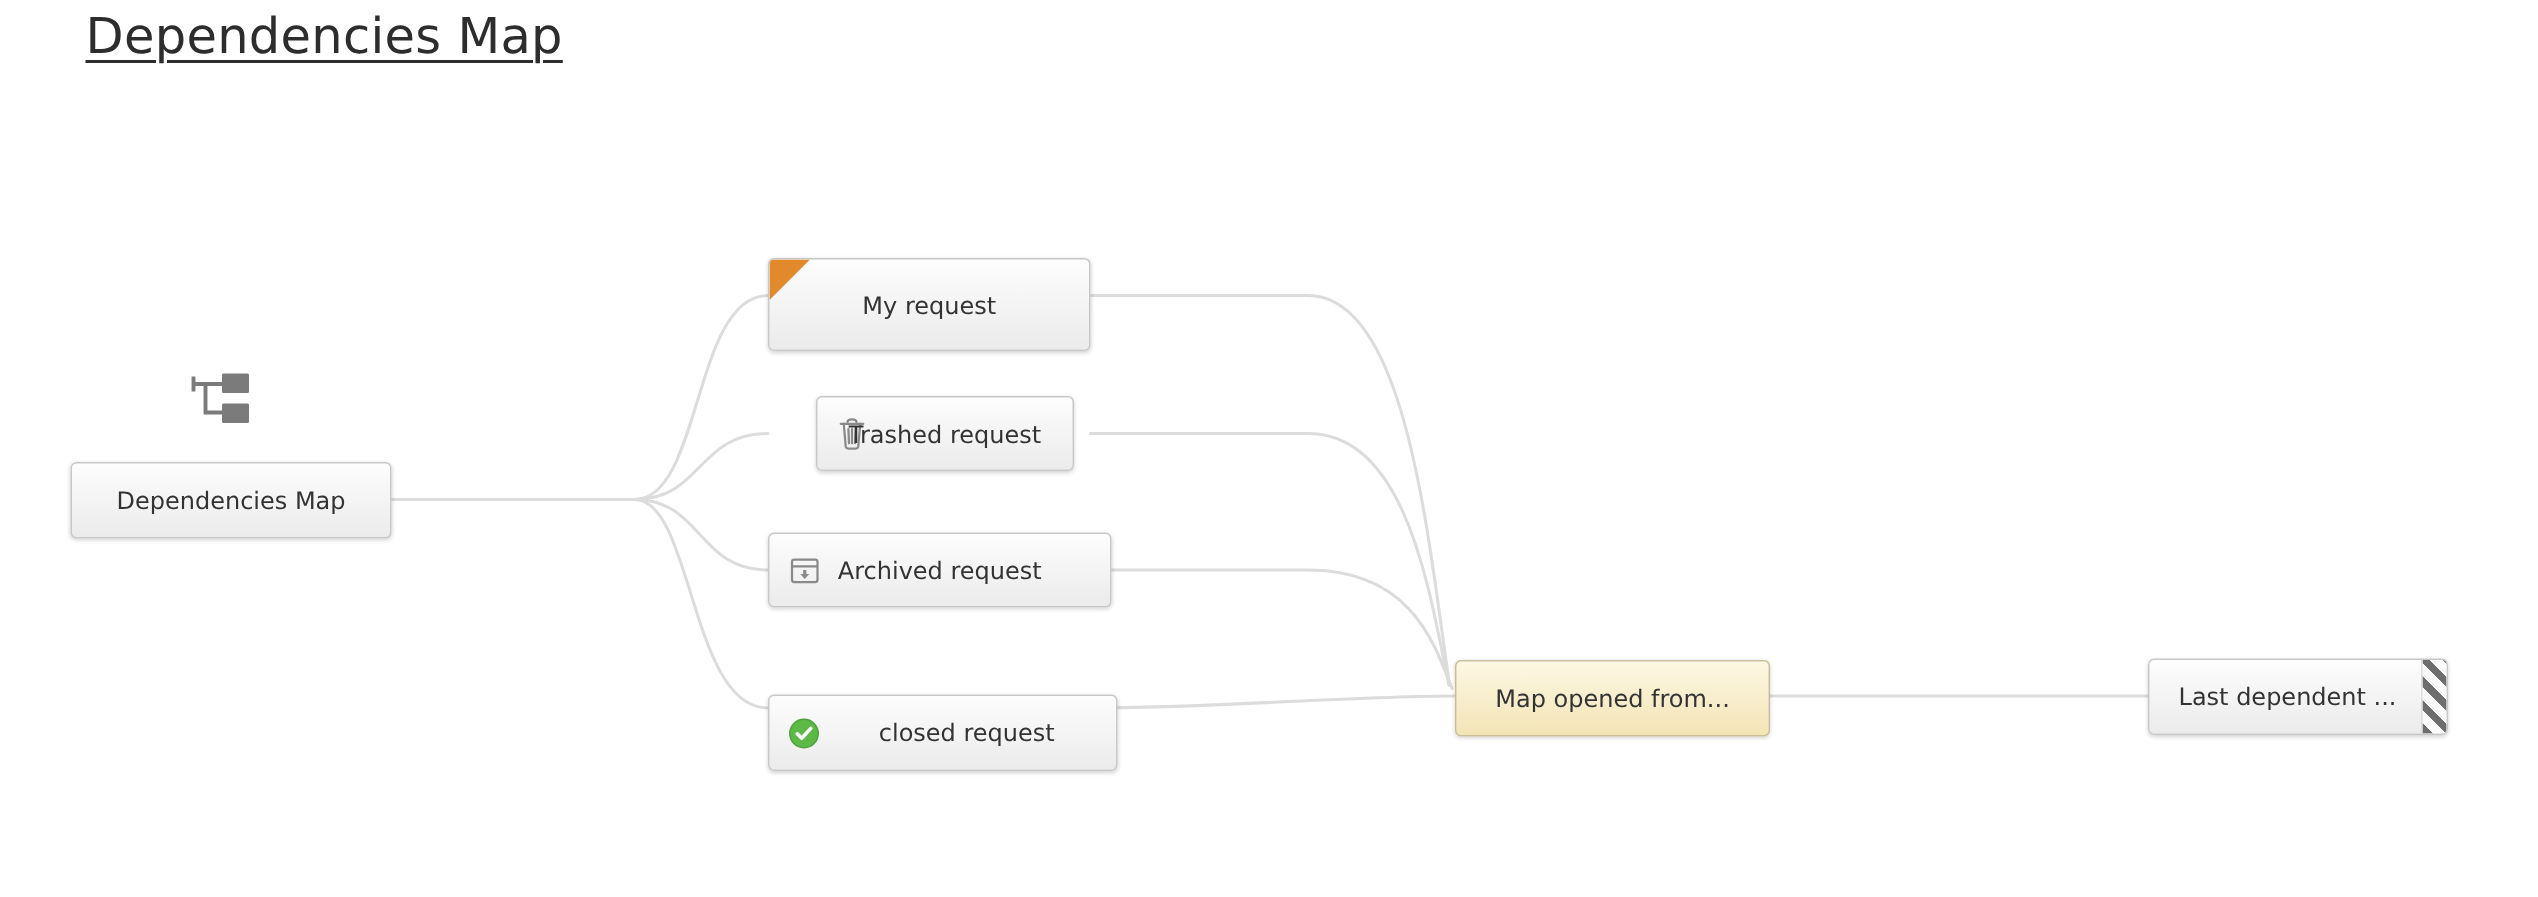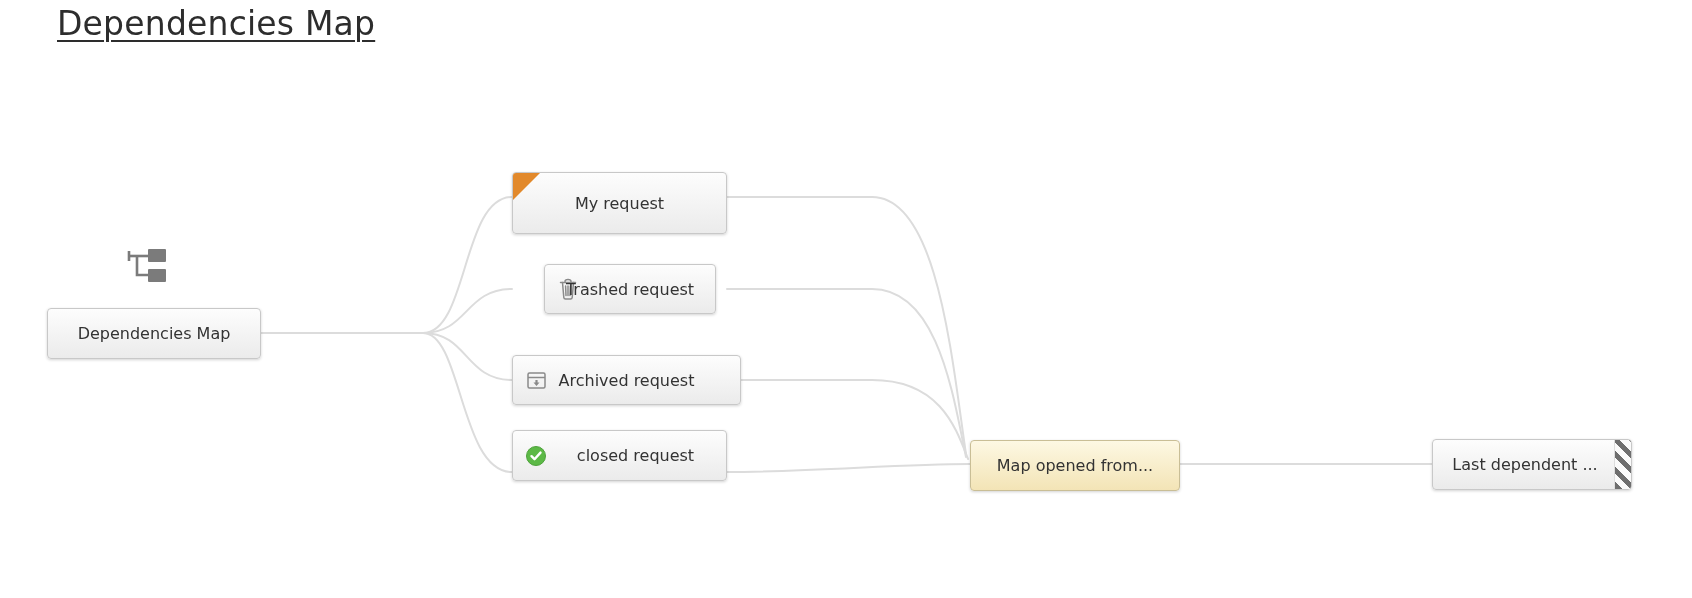--- a/index.html
+++ b/index.html
@@ -45,21 +45,21 @@
     color: #333333;
     font-size: 16px;
     overflow: hidden;
     cursor: pointer;
   }
   .node .label { position: relative; z-index: 2; white-space: nowrap; }
   .node-root        { left: 47px;   top: 308px; width: 214px; height: 51px; }
   .node-my          { left: 512px;  top: 172px; width: 215px; height: 62px; }
   .node-trashed     { left: 512px;  top: 264px; width: 172px; height: 50px; margin-left: 32px; }
   .node-archived    { left: 512px;  top: 355px; width: 229px; height: 50px; }
-  .node-closed      { left: 512px;  top: 430px; width: 215px; height: 51px; padding-left: 32px; }
+  .node-closed      { left: 512px;  top: 463px; width: 233px; height: 51px; padding-left: 32px; }
   .node-target      { left: 970px;  top: 440px; width: 210px; height: 51px;
                       background: linear-gradient(#fdf8e3, #f3e4b6);
                       border-color: #c9be96; }
   .node-terminal    { left: 1432px; top: 439px; width: 200px; height: 51px; }
   .node-terminal .label { padding-right: 14px; }
   .corner-triangle {
     position: absolute;
     left: 0; top: 0;
     width: 0; height: 0;
     border-top: 27px solid #e2892b;

